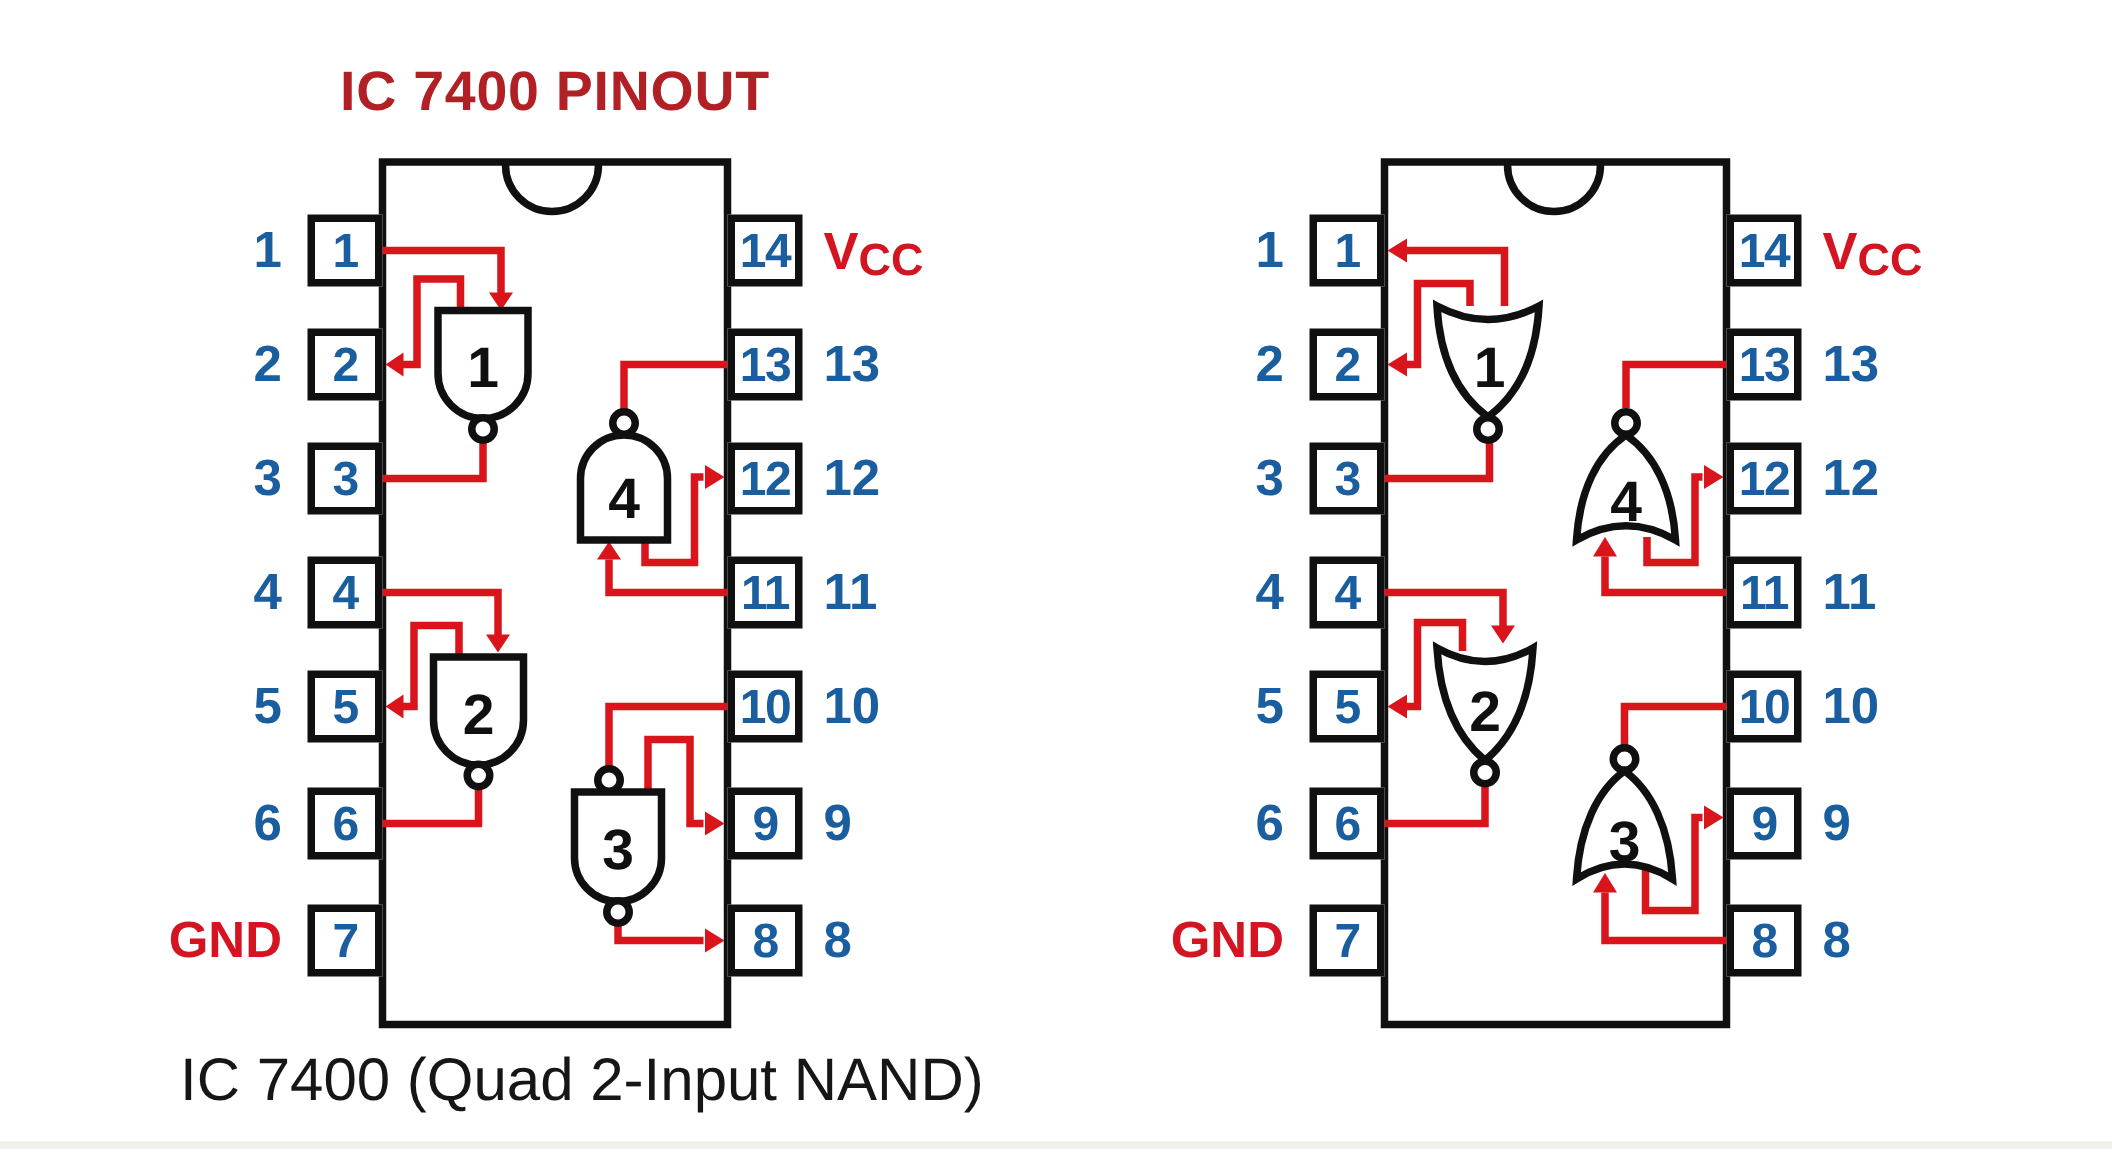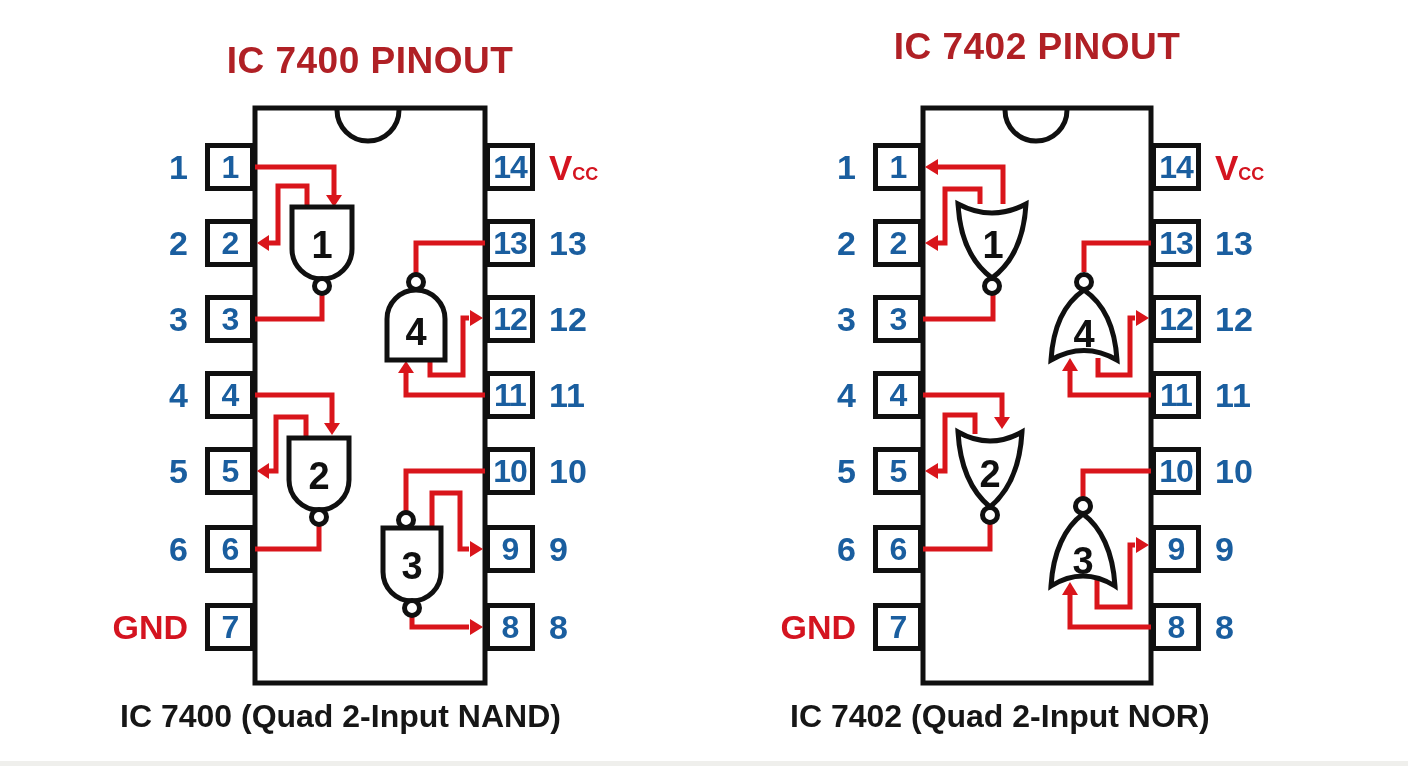--- a/index.html
+++ b/index.html
@@ -1,31 +1,31 @@
 <!DOCTYPE html>
 <html><head>
 <meta charset="utf-8">
 <style>
   html,body{margin:0;padding:0;background:#fff;}
   .stage{position:relative;width:1408px;height:768px;background:#ffffff;overflow:hidden;
          font-family:"Liberation Sans",sans-serif;}
   .layer{position:absolute;left:0;top:0;}
   .title{position:absolute;font-weight:800;font-size:37px;color:#b02025;text-align:center;
          letter-spacing:0.5px;white-space:nowrap;}
-  .caption{position:absolute;font-weight:700;font-size:32px;color:#161616;text-align:left;white-space:nowrap;}
+  .caption{position:absolute;font-weight:400;font-size:40px;color:#161616;text-align:left;white-space:nowrap;}
   .pbox{position:absolute;width:50px;height:48px;background:#fff;border:5px solid #101010;
         box-sizing:border-box;display:flex;align-items:center;justify-content:center;
         font-weight:800;font-size:32px;letter-spacing:-1px;color:#1a5e9f;line-height:1;z-index:3;}
   .outer{position:absolute;height:48px;width:92px;display:flex;align-items:center;
          font-weight:800;font-size:34px;color:#1a5e9f;line-height:1;z-index:3;white-space:nowrap;}
   .outer.lft{justify-content:flex-end;}
   .outer.rgt{width:130px;justify-content:flex-start;}
   .redtxt{color:#d41420;}
   .vmain{font-size:35px;font-weight:800;}
-  .vsub{font-size:18px;font-weight:800;margin-top:14px;}
+  .vsub{font-size:30px;font-weight:800;margin-top:14px;}
   .bottomline{position:absolute;left:0;top:761px;width:1408px;height:5px;background:#efefec;z-index:1;}
   svg{display:block;}
   .gateline{fill:#ffffff;stroke:#101010;stroke-width:5;}
   .bub{fill:#ffffff;stroke:#101010;stroke-width:5;}
   .wire{fill:none;stroke:#d9151b;stroke-width:5;}
   .arr{fill:#d9151b;stroke:none;}
   .gnum{font-family:"Liberation Sans",sans-serif;font-weight:800;font-size:38px;fill:#101010;text-anchor:middle;}
 </style>
 </head>
 <body>
@@ -128,23 +128,21 @@
       <text class="gnum" x="1083" y="574">3</text>
     </g>
     <g>
       <circle class="bub" cx="1084" cy="282" r="7.5"></circle>
       <path class="gateline" d="M1051,360 Q1084,341 1117,360 C1115,327 1103,303 1084,290 C1065,303 1053,327 1051,360 Z"></path>
       <text class="gnum" x="1084" y="347">4</text>
     </g>
   </svg>
 
   <div class="title" style="left:155px;top:40px;width:430px;">IC 7400 PINOUT</div>
-  <div class="title" style="left:822px;top:26px;width:430px;">IC 7402 PINOUT</div>
   <div class="caption" style="left:120px;top:698px;width:500px;">IC 7400 (Quad 2-Input NAND)</div>
-  <div class="caption" style="left:790px;top:698px;width:500px;">IC 7402 (Quad 2-Input NOR)</div>
 
   <div class="pbox" style="left:205px;top:143px;">1</div>
   <div class="pbox" style="left:205px;top:219px;">2</div>
   <div class="pbox" style="left:205px;top:295px;">3</div>
   <div class="pbox" style="left:205px;top:371px;">4</div>
   <div class="pbox" style="left:205px;top:447px;">5</div>
   <div class="pbox" style="left:205px;top:525px;">6</div>
   <div class="pbox" style="left:205px;top:603px;">7</div>
 
   <div class="outer lft" style="left:96px;top:143px;">1</div>

